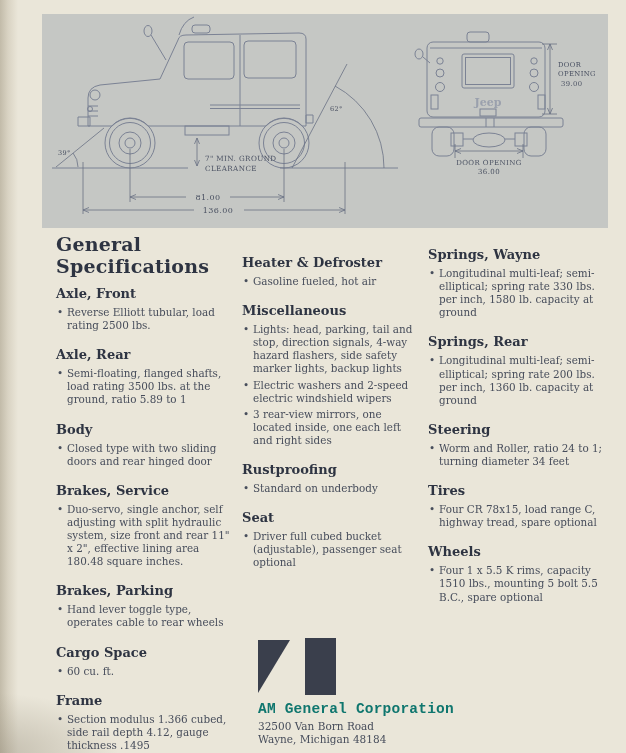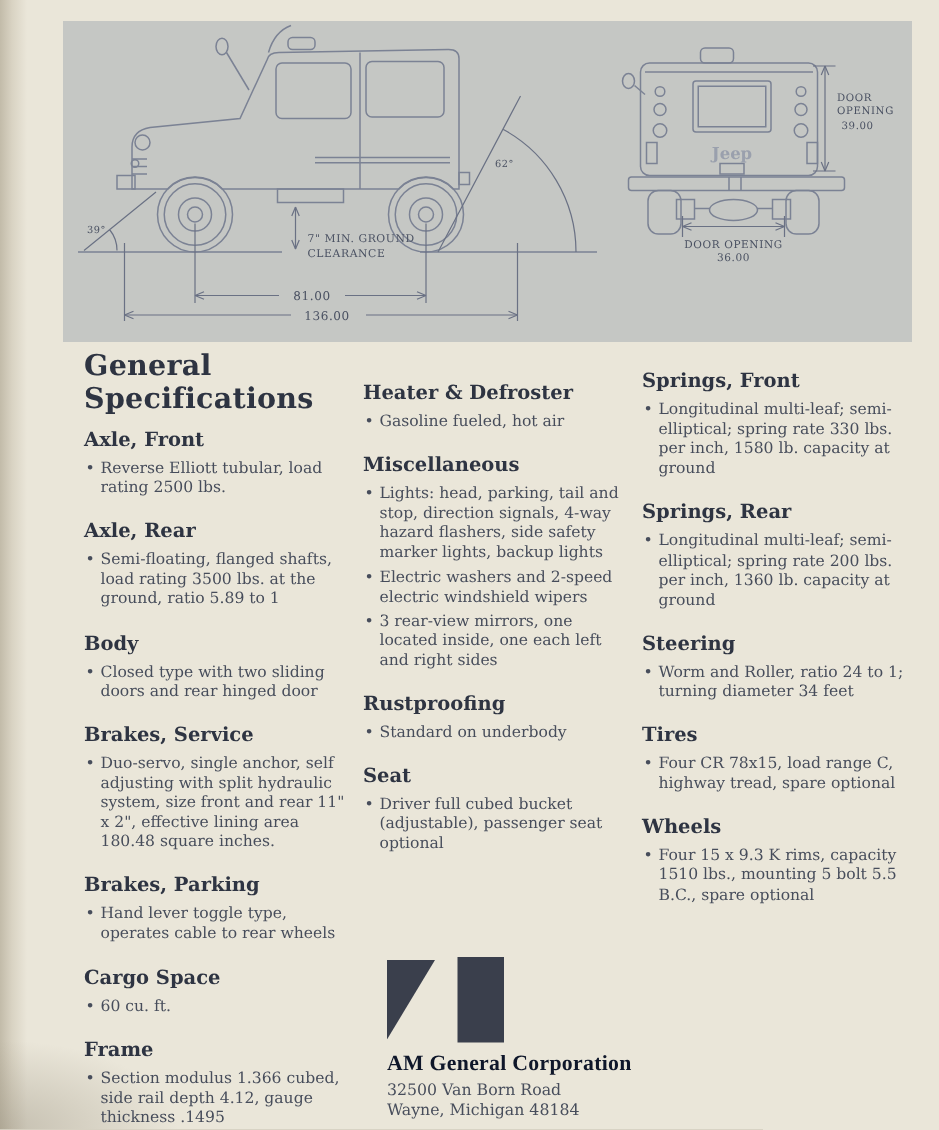--- a/index.html
+++ b/index.html
@@ -21,22 +21,22 @@
   .sec{margin:0 0 15px 0;}
   .sec h3{font-size:13px;font-weight:bold;color:#2e3442;margin:0 0 5px 0;}
   .bullet{font-size:10.4px;line-height:1.26;margin:0 0 3px 0;position:relative;padding-left:11px;}
   .bullet::before{content:"•";position:absolute;left:1px;top:0;}
 
   .footer{position:absolute;left:258px;top:638px;width:330px;}
   .logo{position:relative;width:80px;height:58px;margin-bottom:5px;}
   .logo .tri{position:absolute;left:0;top:2px;width:32px;height:53px;background:#3a3f4c;
     clip-path:polygon(0 0,100% 0,0 100%);}
   .logo .bar{position:absolute;left:47px;top:0;width:31px;height:57px;background:#3a3f4c;}
-  .company{font-family:Liberation Serif, serif;font-size:14.5px;font-weight:bold;
-    color:#0f172a;letter-spacing:.2px;margin:0 0 3px 0;}
+  .company{font-family:Liberation Mono, monospace;font-size:14.5px;font-weight:bold;
+    color:#0f766e;letter-spacing:.2px;margin:0 0 3px 0;}
   .addr{font-size:10.5px;color:#474d5b;line-height:1.25;margin:0;}
 </style>
 </head>
 <body>
 
 <div class="page">
   <div class="edge-left"></div>
   <div class="edge-bottom"></div>
 
   <div class="panel">
@@ -177,38 +177,38 @@
       <p class="bullet">Standard on underbody</p>
     </div>
     <div class="sec">
       <h3>Seat</h3>
       <p class="bullet">Driver full cubed bucket (adjustable), passenger seat optional</p>
     </div>
   </div>
 
   <div class="col col3">
     <div class="sec">
-      <h3>Springs, Front</h3>
+      <h3>Springs, Wayne</h3>
       <p class="bullet">Longitudinal multi-leaf; semi-elliptical; spring rate 330 lbs. per inch, 1580 lb. capacity at ground</p>
     </div>
     <div class="sec">
       <h3>Springs, Rear</h3>
       <p class="bullet">Longitudinal multi-leaf; semi-elliptical; spring rate 200 lbs. per inch, 1360 lb. capacity at ground</p>
     </div>
     <div class="sec">
       <h3>Steering</h3>
       <p class="bullet">Worm and Roller, ratio 24 to 1; turning diameter 34 feet</p>
     </div>
     <div class="sec">
       <h3>Tires</h3>
       <p class="bullet">Four CR 78x15, load range C, highway tread, spare optional</p>
     </div>
     <div class="sec">
       <h3>Wheels</h3>
-      <p class="bullet">Four 15 x 9.3 K rims, capacity 1510 lbs., mounting 5 bolt 5.5 B.C., spare optional</p>
+      <p class="bullet">Four 1 x 5.5 K rims, capacity 1510 lbs., mounting 5 bolt 5.5 B.C., spare optional</p>
     </div>
   </div>
 
   <div class="footer">
     <div class="logo">
       <div class="tri"></div>
       <div class="bar"></div>
     </div>
     <p class="company">AM General Corporation</p>
     <p class="addr">32500 Van Born Road</p>

